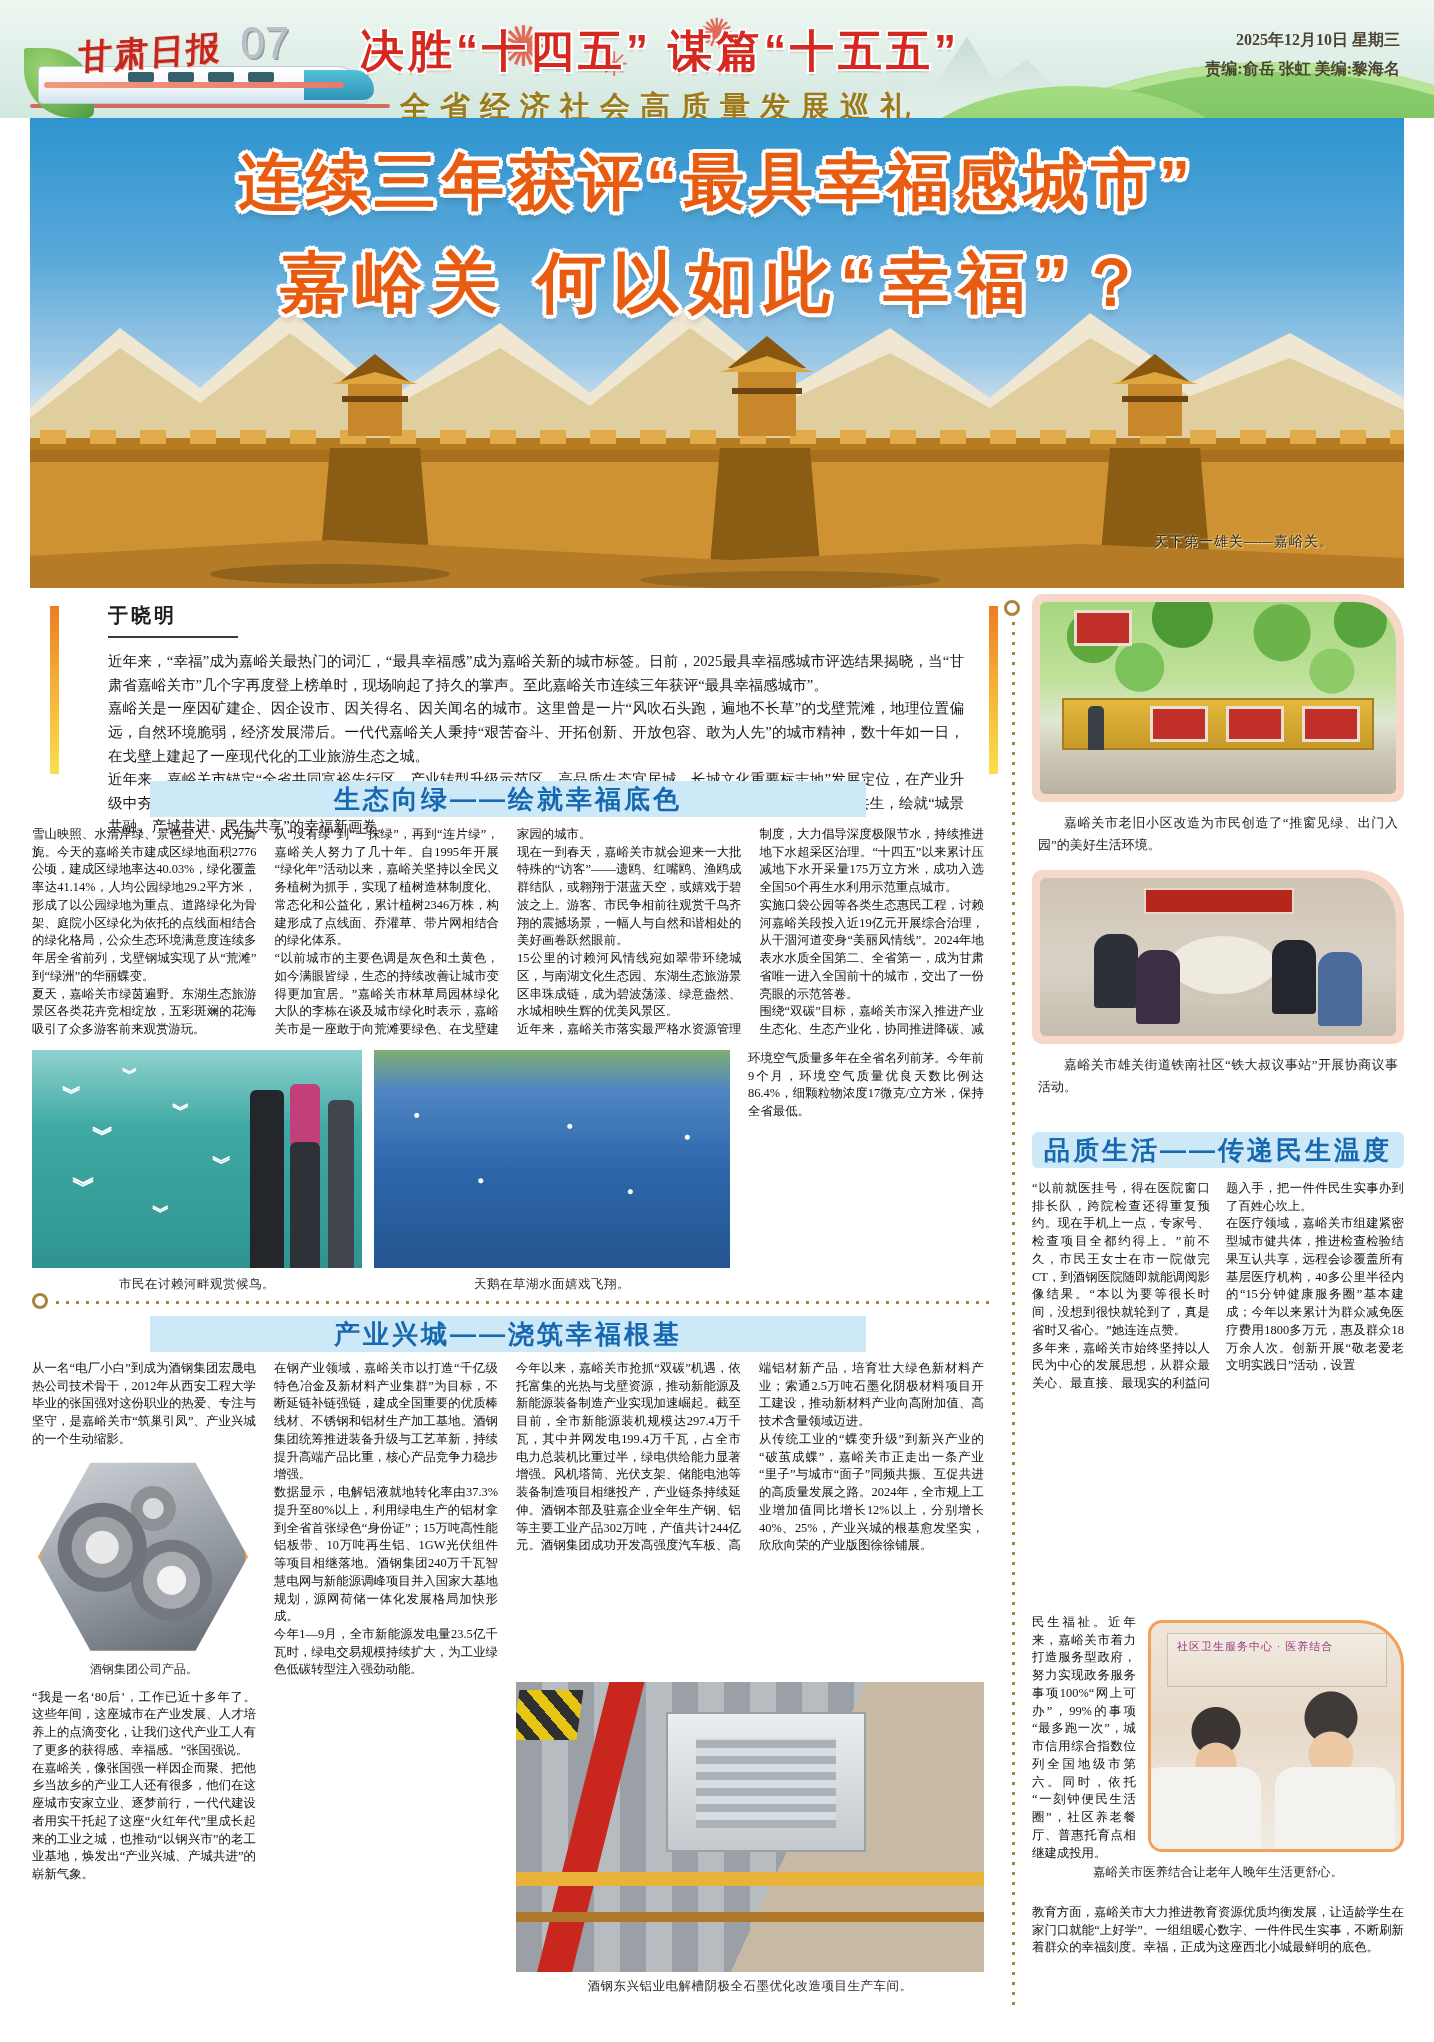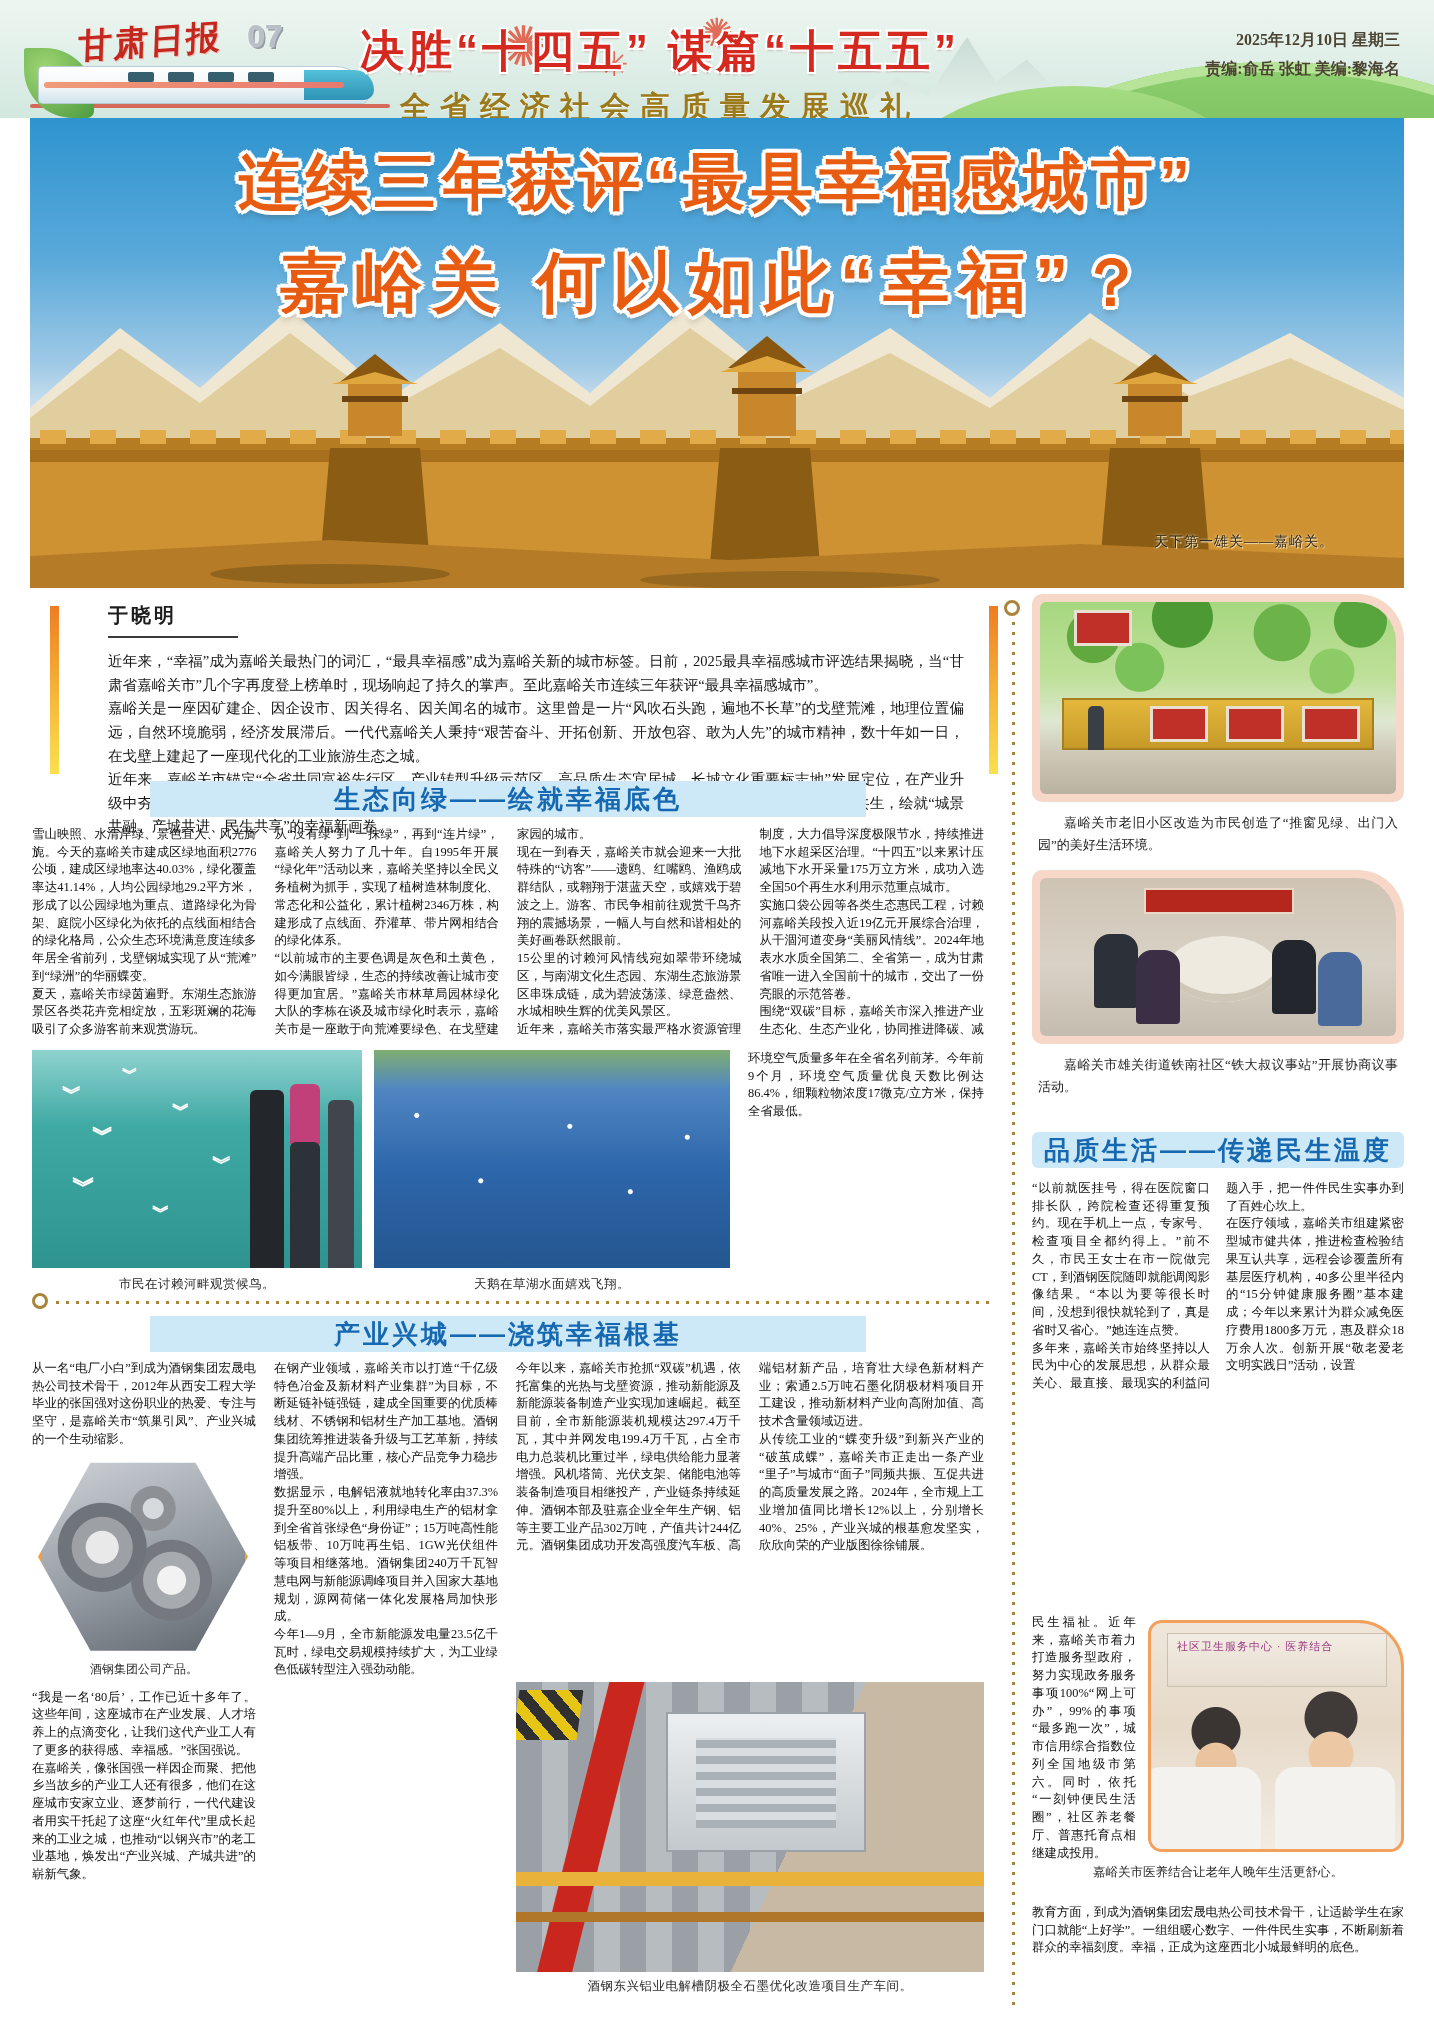--- a/index.html
+++ b/index.html
@@ -36,22 +36,22 @@
     background:radial-gradient(circle at 30% 30%,#9ed671,#4d9a40); border-radius:4% 70% 10% 70%; }
   .track { position:absolute; left:30px; top:104px; width:360px; height:4px; background:#d56a5a; border-radius:2px; }
   .firework { position:absolute; color:#e2543f; opacity:.85; }
   .masthead { position:absolute; left:78px; top:18px; white-space:nowrap; }
   .masthead .brand {
     font-family:"Liberation Serif",serif; font-weight:bold; font-size:34px; color:#c3271d;
     transform:rotate(-4deg) skewX(-6deg); display:inline-block; letter-spacing:2px;
     text-shadow:1px 1px 0 #f0b9ae;
   }
   .masthead .pageno {
-    font-family:"Liberation Sans",sans-serif; font-weight:bold; font-size:32px; color:#b9bfc6;
-    text-shadow:0 0 2px #ffffff,2px 2px 0 #8f969e; margin-left:21px; vertical-align:6px;
+    font-family:"Liberation Sans",sans-serif; font-weight:normal; font-size:44px; color:#b9bfc6;
+    text-shadow:0 0 2px #ffffff,2px 2px 0 #8f969e; margin-left:14px; vertical-align:6px;
   }
   .banner-title { position:absolute; left:250px; top:22px; width:820px; text-align:center; }
   .banner-title .t1 {
     font-family:"Liberation Sans",sans-serif; font-weight:bold; font-size:44px; letter-spacing:4px;
     color:#d5281e;
     text-shadow:-2px -2px 0 #fff,2px -2px 0 #fff,-2px 2px 0 #fff,2px 2px 0 #fff,0 3px 2px rgba(120,30,20,.25);
   }
   .banner-title .t2 {
     margin-top:6px; font-family:"Liberation Serif",serif; font-weight:bold; font-size:30px;
     letter-spacing:10px; color:#9b7a1c; text-shadow:0 1px 0 #fff;
@@ -419,15 +419,15 @@
   <div class="s3-mid">
     <div class="newsflow s3-midtext">民生福祉。近年来，嘉峪关市着力打造服务型政府，努力实现政务服务事项100%“网上可办”，99%的事项“最多跑一次”，城市信用综合指数位列全国地级市第六。同时，依托“一刻钟便民生活圈”，社区养老餐厅、普惠托育点相继建成投用。</div>
     <div class="ph-elder">
       <div class="poster"></div>
       <div class="ptext">社区卫生服务中心 · 医养结合</div>
       <div class="coat" style="left:-10px;"></div>
       <div class="coat" style="left:124px;"></div>
     </div>
     <div class="cap-elder">嘉峪关市医养结合让老年人晚年生活更舒心。</div>
   </div>
-  <div class="newsflow s3-bottom">教育方面，到成为酒钢集团宏晟电热公司技术骨干，让适龄学生在家门口就能“上好学”。一组组暖心数字、一件件民生实事，不断刷新着群众的幸福刻度。幸福，正成为这座西北小城最鲜明的底色。</div>
+  <div class="newsflow s3-bottom">教育方面，嘉峪关市大力推进教育资源优质均衡发展，让适龄学生在家门口就能“上好学”。一组组暖心数字、一件件民生实事，不断刷新着群众的幸福刻度。幸福，正成为这座西北小城最鲜明的底色。</div>
 
 </div>
 
 </body></html>

